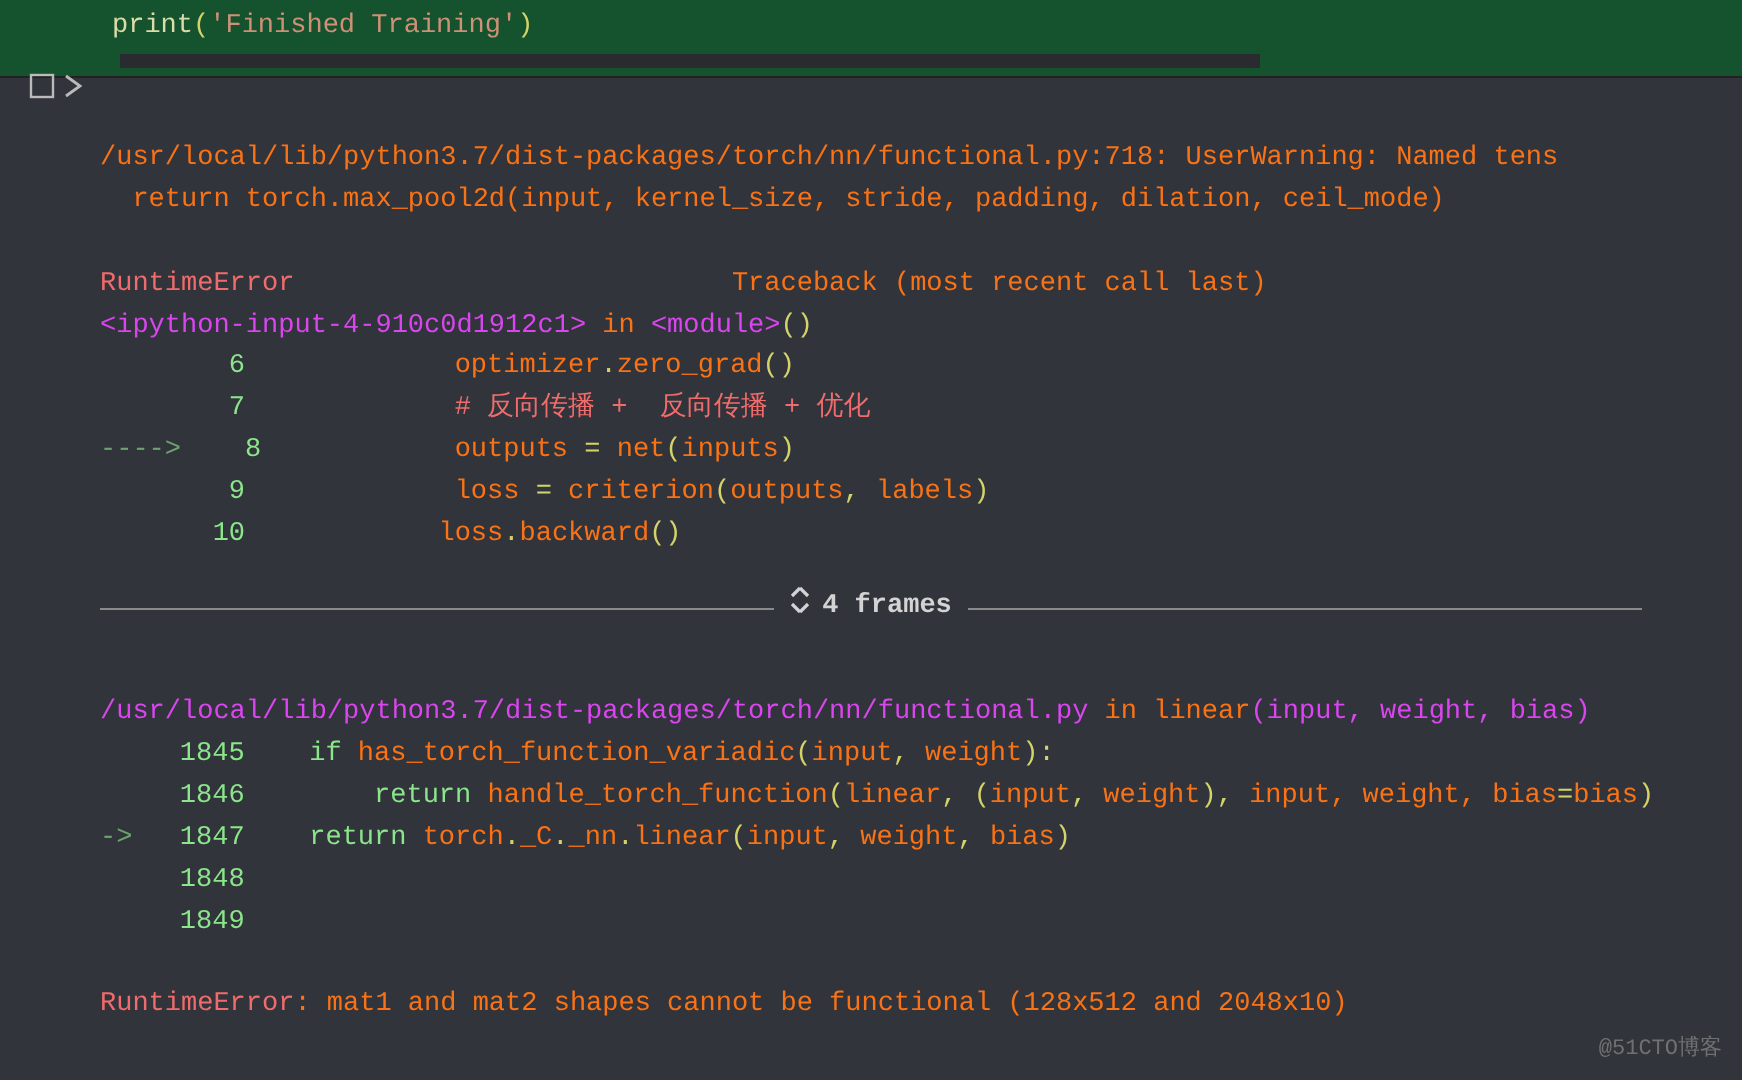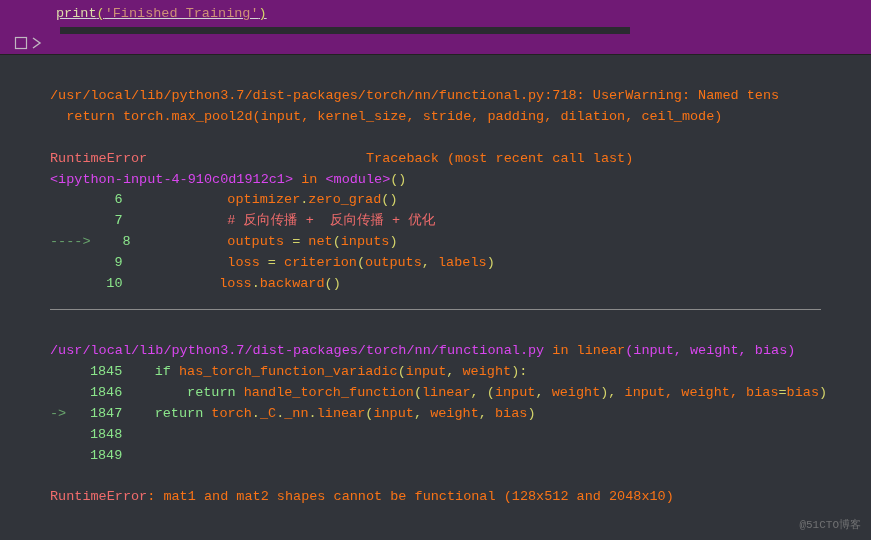--- a/index.html
+++ b/index.html
@@ -7,24 +7,23 @@
   background: #31343a;
   font-family: "Consolas", "Monaco", "Courier New", monospace;
   font-size: 13.5px;
   color: #d3d3d3;
   width: 871px;
   height: 540px;
   overflow: hidden;
   line-height: 1.55;
 }
 .cell-input {
-  background: #701a75;
-  padding: 4px 0 20px 56px;
+  background: #14532d;
+  padding: 4px 0 4px 56px;
   border-bottom: 1px solid #222;
-  text-decoration: underline;
 }
 .cell-input .scroll-track {
   height: 7px;
   background: #2a2b30;
   margin-top: 2px;
   margin-left: 4px;
   width: 570px;
 }
 .gutter {
   position: absolute;
@@ -97,20 +96,28 @@
 <span class="cyan-link">&lt;ipython-input-4-910c0d1912c1&gt;</span><span class="plain"> in </span><span class="cyan">&lt;module&gt;</span><span class="yellow">()</span>
 <span id="block1"><span>     </span><span class="green ln" style="width:32px">6</span><span style="display:inline-block;width:40px"></span><span class="plain">        optimizer</span><span class="yellow">.</span><span class="plain">zero_grad</span><span class="yellow">()</span>
 <span>     </span><span class="green ln" style="width:32px">7</span><span style="display:inline-block;width:40px"></span><span class="plain">        </span><span class="red"># 反向传播 +  反向传播 + 优化</span>
 <span class="arrow">----&gt; </span><span class="green ln" style="width:32px">8</span><span style="display:inline-block;width:40px"></span><span class="plain">       outputs </span><span class="yellow">=</span><span class="plain"> net</span><span class="yellow">(</span><span class="plain">inputs</span><span class="yellow">)</span>
 <span>     </span><span class="green ln" style="width:32px">9</span><span style="display:inline-block;width:40px"></span><span class="plain">        loss </span><span class="yellow">=</span><span class="plain"> criterion</span><span class="yellow">(</span><span class="plain">outputs</span><span class="yellow">,</span><span class="plain"> labels</span><span class="yellow">)</span>
 <span>     </span><span class="green ln" style="width:32px">10</span><span style="display:inline-block;width:40px"></span><span class="plain">       loss</span><span class="yellow">.</span><span class="plain">backward</span><span class="yellow">()</span></span>
 </div>
 
 <div class="sep-row">
   <div class="sep-line"></div>
+  <div class="sep-glyph">
+    <span>
+      <svg width="10" height="14" viewBox="0 0 10 14">
+          <path d="M5 1 L1 5 M5 1 L9 5 M5 13 L1 9 M5 13 L9 9" stroke="#d3d3d3" stroke-width="1.6" fill="none"></path>
+        </svg>
+    </span>
+    <span>4 frames</span>
+  </div>
   <div class="sep-line"></div>
 </div>
 
 <div class="output" style="padding-top:0">
 <span class="cyan-link">/usr/local/lib/python3.7/dist-packages/torch/nn/functional.py</span><span class="plain"> in linear</span><span class="cyan">(input, weight, bias)</span>
 <span id="block2"><span>   </span><span class="green ln" style="width:48px">1845</span><span style="display:inline-block;width:8px"></span><span class="plain">   </span><span class="green">if</span><span class="plain"> has_torch_function_variadic</span><span class="yellow">(</span><span class="plain">input</span><span class="yellow">,</span><span class="plain"> weight</span><span class="yellow">):</span>
 <span>   </span><span class="green ln" style="width:48px">1846</span><span style="display:inline-block;width:8px"></span><span class="plain">       </span><span class="green">return</span><span class="plain"> handle_torch_function</span><span class="yellow">(</span><span class="plain">linear</span><span class="yellow">,</span><span class="plain"> </span><span class="yellow">(</span><span class="plain">input</span><span class="yellow">,</span><span class="plain"> weight</span><span class="yellow">),</span><span class="plain"> input, weight, bias</span><span class="yellow">=</span><span class="plain">bias</span><span class="yellow">)</span>
 <span class="arrow">-&gt; </span><span class="green ln" style="width:48px">1847</span><span style="display:inline-block;width:8px"></span><span class="plain">   </span><span class="green">return</span><span class="plain"> torch</span><span class="yellow">.</span><span class="plain">_C</span><span class="yellow">.</span><span class="plain">_nn</span><span class="yellow">.</span><span class="plain">linear</span><span class="yellow">(</span><span class="plain">input</span><span class="yellow">,</span><span class="plain"> weight</span><span class="yellow">,</span><span class="plain"> bias</span><span class="yellow">)</span>
 <span>   </span><span class="green ln" style="width:48px">1848</span><span style="display:inline-block;width:8px"></span>
 <span>   </span><span class="green ln" style="width:48px">1849</span><span style="display:inline-block;width:8px"></span>

